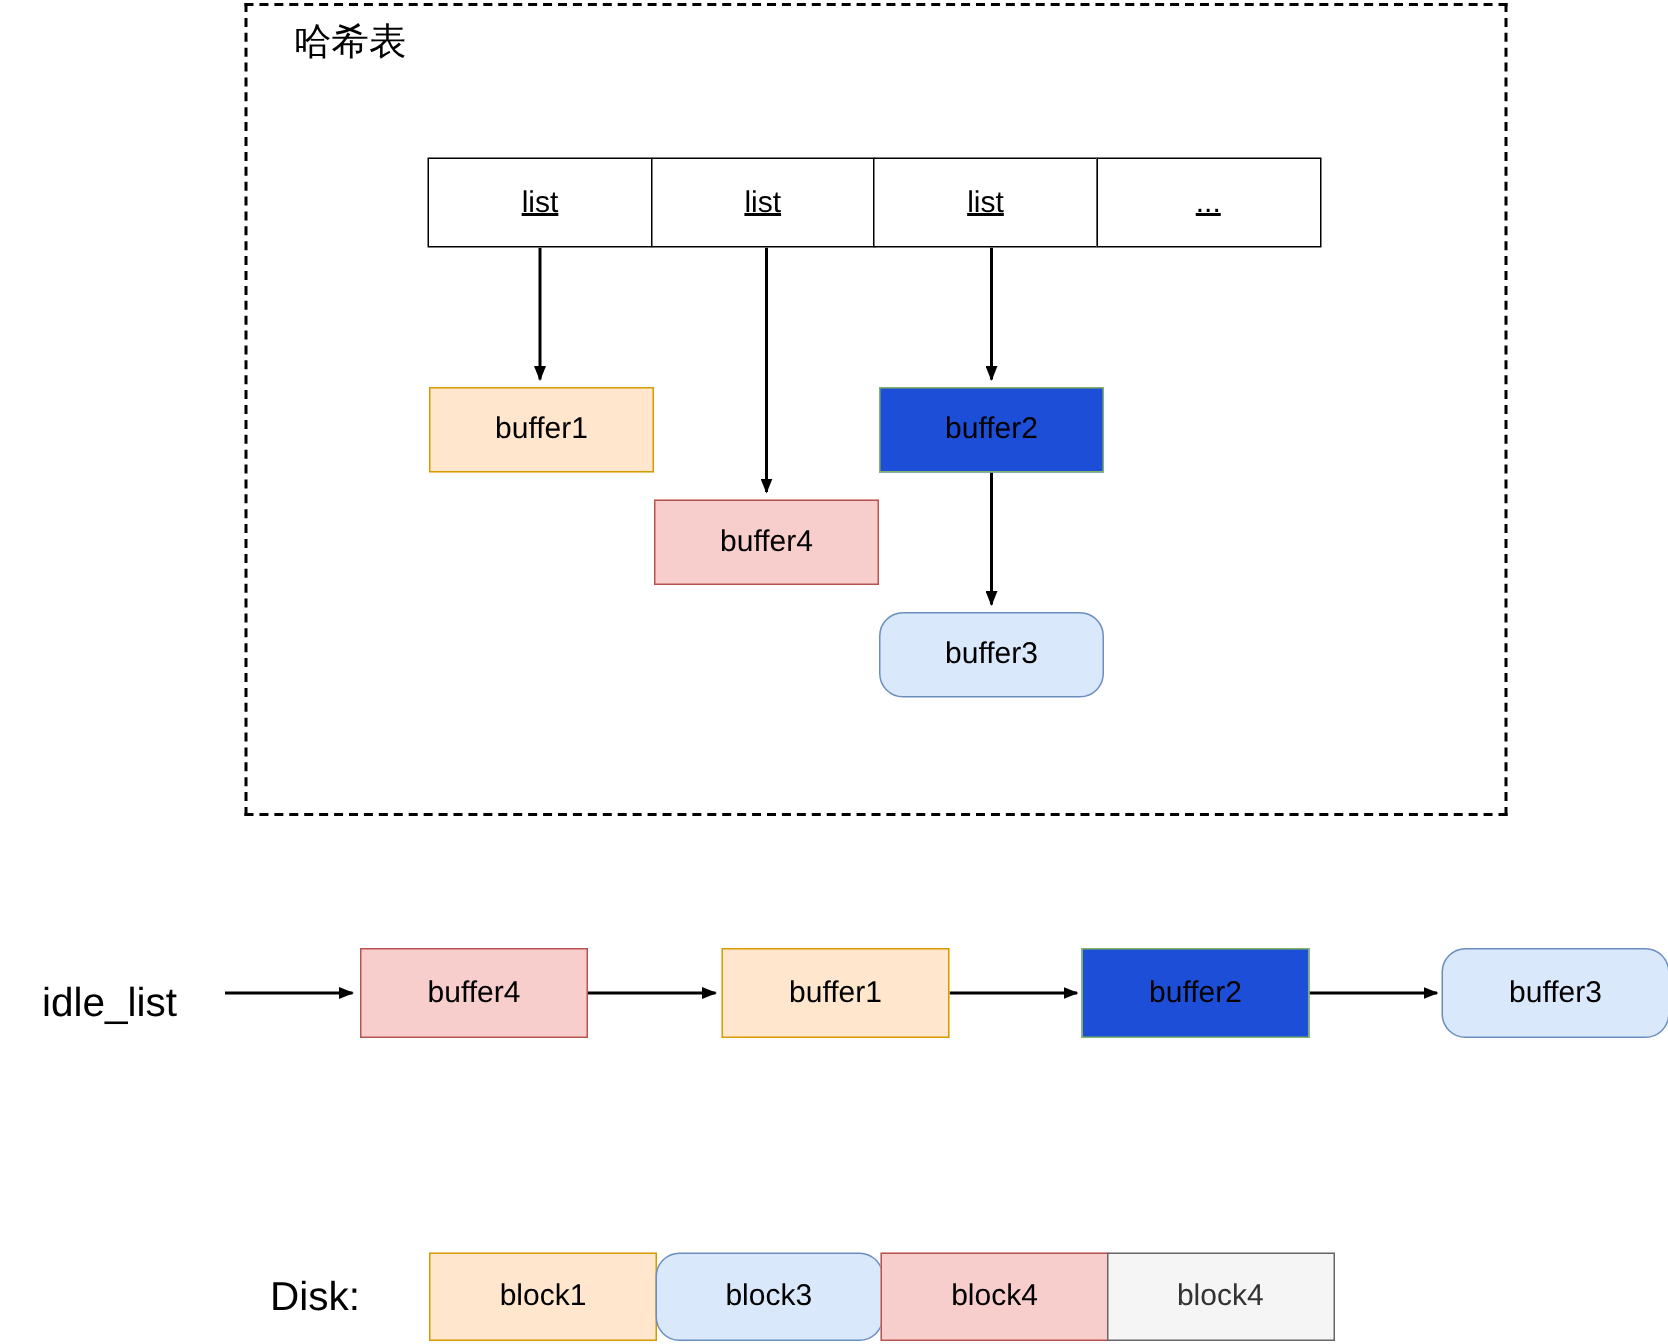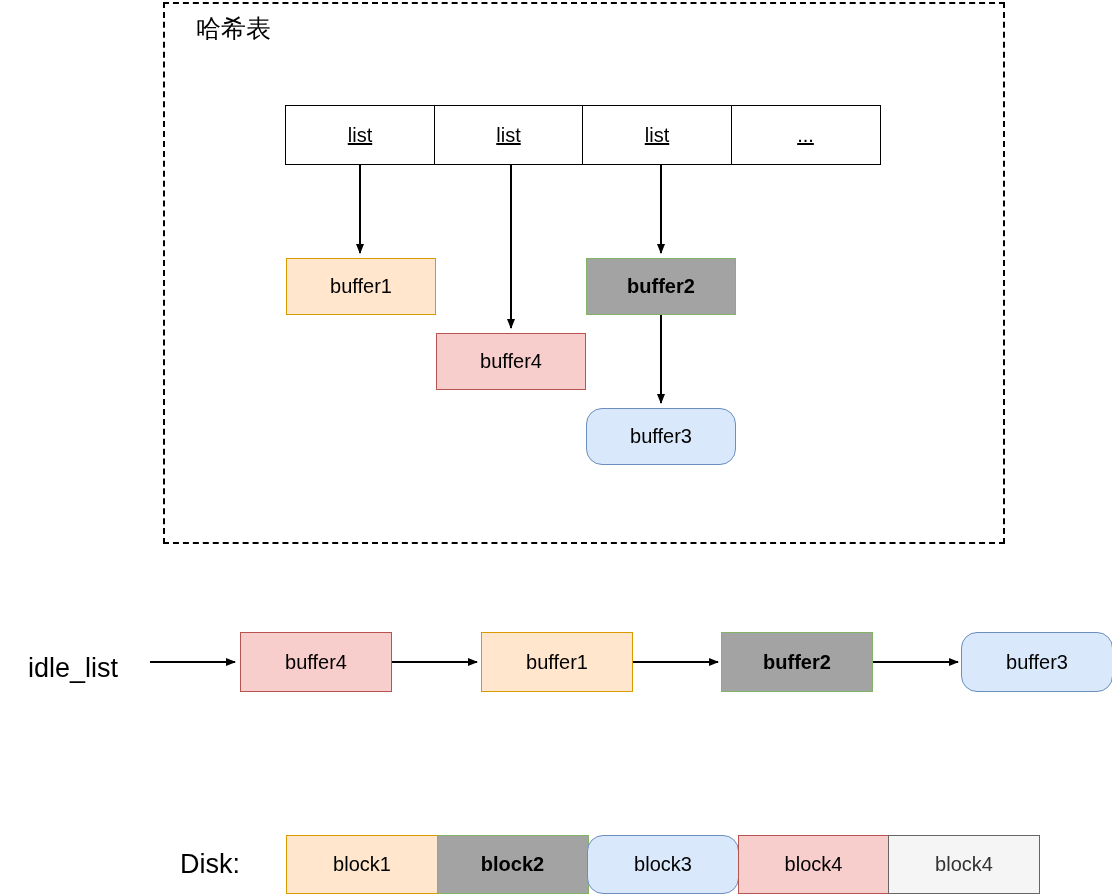--- a/index.html
+++ b/index.html
@@ -82,21 +82,21 @@
     height: 60px;
     border-width: 1.5px;
     border-style: solid;
     display: flex;
     align-items: center;
     justify-content: center;
     font-size: 20px;
     box-sizing: border-box;
   }
   .fill-orange { background: #ffe6cc; border-color: #d79b00; color: #000000; }
-  .fill-green  { background: #a3a3a3; border-color: #82b366; color: #000000; font-weight: bold; }
+  .fill-green  { background: #1d4ed8; border-color: #82b366; color: #000000; }
   .fill-blue   { background: #dae8fc; border-color: #6c8ebf; color: #000000; border-radius: 16px; }
   .fill-red    { background: #f8cecc; border-color: #b85450; color: #000000; }
   .fill-gray   { background: #f5f5f5; border-color: #666666; color: #333333; }
 
   
   .plain-label {
     font-size: 27px;
     line-height: 34px;
     color: #000000;
     white-space: nowrap;
@@ -179,19 +179,18 @@
 
   <div class="abs node-wide fill-red" style="left:240px; top:632px; width:152px;">buffer4</div>
   <div class="abs node-wide fill-orange" style="left:481px; top:632px; width:152px;">buffer1</div>
   <div class="abs node-wide fill-green" style="left:721px; top:632px; width:152px;">buffer2</div>
   <div class="abs node-wide fill-blue" style="left:961px; top:632px; width:152px;">buffer3</div>
 
   <div class="abs plain-label" style="left:180px; top:847px;">Disk:</div>
 
   <div class="abs disk-strip">
     <div class="disk-block fill-orange">block1</div>
-    <div class="disk-block fill-green">block2</div>
     <div class="disk-block fill-blue">block3</div>
     <div class="disk-block fill-red">block4</div>
     <div class="disk-block fill-gray">block4</div>
   </div>
 
 </div>
 
 </body></html>

